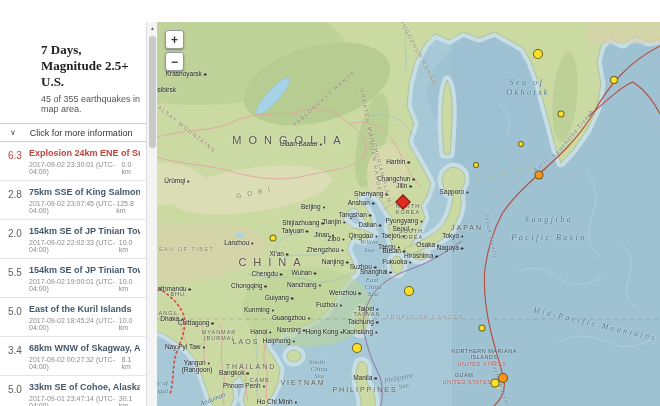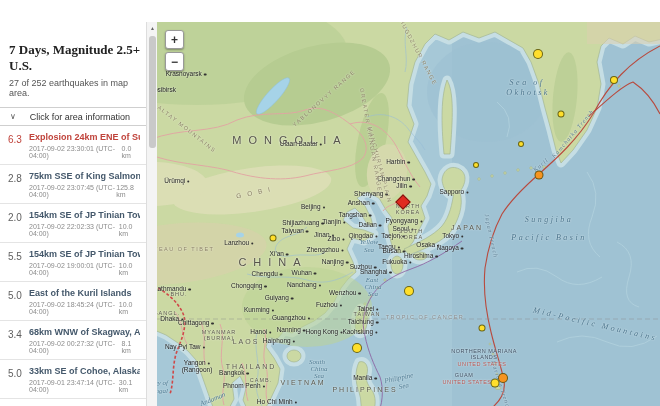--- a/index.html
+++ b/index.html
@@ -7,21 +7,21 @@
        font-family:"Liberation Sans",sans-serif;}
   
   .hdr{position:absolute;left:0;top:0;width:660px;height:22px;background:#3b5875;
        border-bottom:1px solid #26405a;display:flex;align-items:center;}
   .logo{display:flex;align-items:center;margin-left:3px;}
   .logo svg{display:block;}
   .logo-txt{color:#fff;font-weight:bold;font-size:15px;letter-spacing:.5px;margin-left:2px;
             transform:scaleY(1.05);}
   
   .side{position:absolute;left:0;top:22px;width:157px;height:384px;background:#fff;}
-  .side-head{padding:20px 12px 0 9px;}
+  .side-head{padding:20px 12px 0 9px;margin-left:32px;}
   .sb-title{font-family:"Liberation Serif",serif;font-weight:bold;font-size:13px;color:#222;}
   .sb-sub{font-size:9px;color:#555;margin-top:4px;}
   .info-row{margin-top:9px;border-top:1px solid #cfcfcf;border-bottom:1px solid #cfcfcf;
             height:17px;display:flex;align-items:center;cursor:pointer;width:146px;}
   .info-ch{font-size:8px;color:#555;margin-left:10px;}
   .info-tx{font-size:9px;color:#333;margin-left:14px;}
   .eq-list{width:146px;}
   .eq-row{display:flex;padding:6px 6px 5px 8px;border-bottom:1px solid #e4e4e4;cursor:pointer;}
   .eq-mag{width:21px;flex:none;font-size:10px;color:#5e5e5e;padding-top:2px;}
   .eq-body{flex:1;min-width:0;}
@@ -71,25 +71,25 @@
 </style>
 </head>
 <body>
 
 <div class="app">
 
 
   <div class="side">
     <div class="side-head">
       <div class="sb-title">7 Days, Magnitude 2.5+ U.S.</div>
-      <div class="sb-sub">27 of 252 earthquakes in map area.</div>
+      <div class="sb-sub">45 of 355 earthquakes in map area.</div>
     </div>
     <div class="info-row">
       <span class="info-ch">∨</span>
-      <span class="info-tx">Click for area information</span>
+      <span class="info-tx">Click for more information</span>
     </div>
     <div class="eq-list">
         <div class="eq-row hl">
           <span class="eq-mag">6.3</span>
           <span class="eq-body">
             <span class="eq-title">Explosion 24km ENE of Sungjiba...</span>
             <span class="eq-meta">
               <span>2017-09-02 23:30:01 (UTC-04:00)</span>
               <span>0.0 km</span>
             </span>

